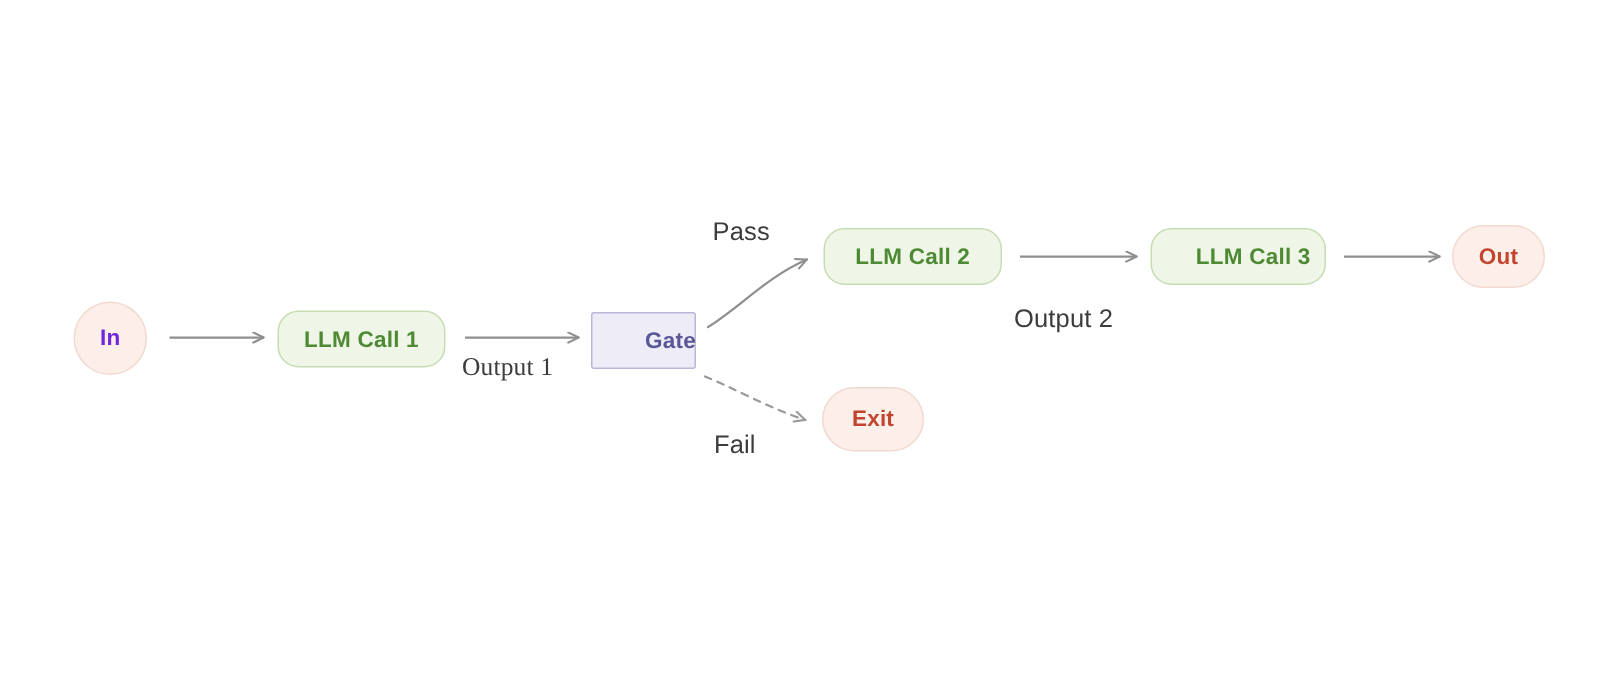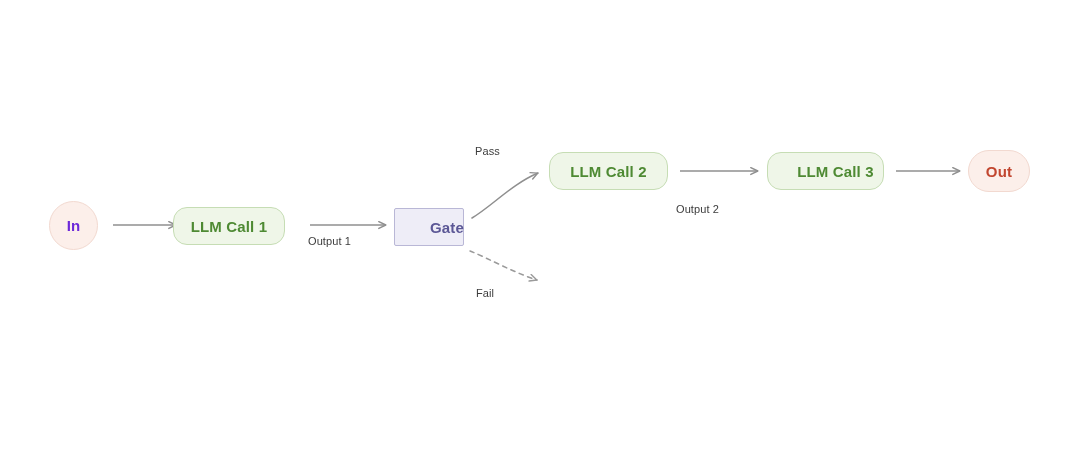--- a/index.html
+++ b/index.html
@@ -72,21 +72,21 @@
   .node-terminal-pill {
     background: #fcefea;
     border: 1px solid #f2d9d0;
     color: #c2462f;
     border-radius: 24px;
   }
 
   
   .edge-label {
     position: absolute;
-    font-size: 11px;
+    font-size: 17px;
     font-weight: normal;
     color: #3c3c3c;
     white-space: nowrap;
     line-height: 1;
     letter-spacing: 0.1px;
   }
 </style>
 </head>
 <body>
 
@@ -112,42 +112,45 @@
 
     <line x1="680" y1="171" x2="758" y2="171" stroke="#8f8f8f" stroke-width="1.5" marker-end="url(#arrowOpen)"></line>
 
     <line x1="896" y1="171" x2="960" y2="171" stroke="#8f8f8f" stroke-width="1.5" marker-end="url(#arrowOpen)"></line>
   </svg>
 
   <div class="node node-terminal-circle" style="left:49px; top:201px; width:49px; height:49px;">
     <span>In</span>
   </div>
 
-  <div class="node node-process" style="left:173px; top:207px; width:112px; height:38px;">
+  <div class="node node-process" style="left:185px; top:207px; width:112px; height:38px;">
     <span>LLM Call 1</span>
   </div>
 
   <div class="node node-gate" style="left:394px; top:208px; width:70px; height:38px;padding-left:36px;">
     <span>Gate</span>
   </div>
 
   <div class="node node-process" style="left:549px; top:152px; width:119px; height:38px;">
     <span>LLM Call 2</span>
   </div>
 
   <div class="node node-process" style="left:767px; top:152px; width:117px; height:38px;padding-left:20px;">
     <span>LLM Call 3</span>
   </div>
 
   <div class="node node-terminal-pill" style="left:968px; top:150px; width:62px; height:42px;">
     <span>Out</span>
   </div>
 
+  <div class="node node-terminal-pill" style="left:548px; top:258px; width:68px; height:43px;">
+    <span>Exit</span>
+  </div>
 
-  <div class="edge-label" style="left:308px; top:236px;">Output 1</div>
+  <div class="edge-label" style="left:308px; top:236px;font-family:Liberation Serif, serif;">Output 1</div>
 
   <div class="edge-label" style="left:676px; top:186px;margin-top:18px;">Output 2</div>
 
   <div class="edge-label" style="left:475px; top:146px;">Pass</div>
 
   <div class="edge-label" style="left:476px; top:288px;">Fail</div>
 
 </div>
 
 </body></html>

